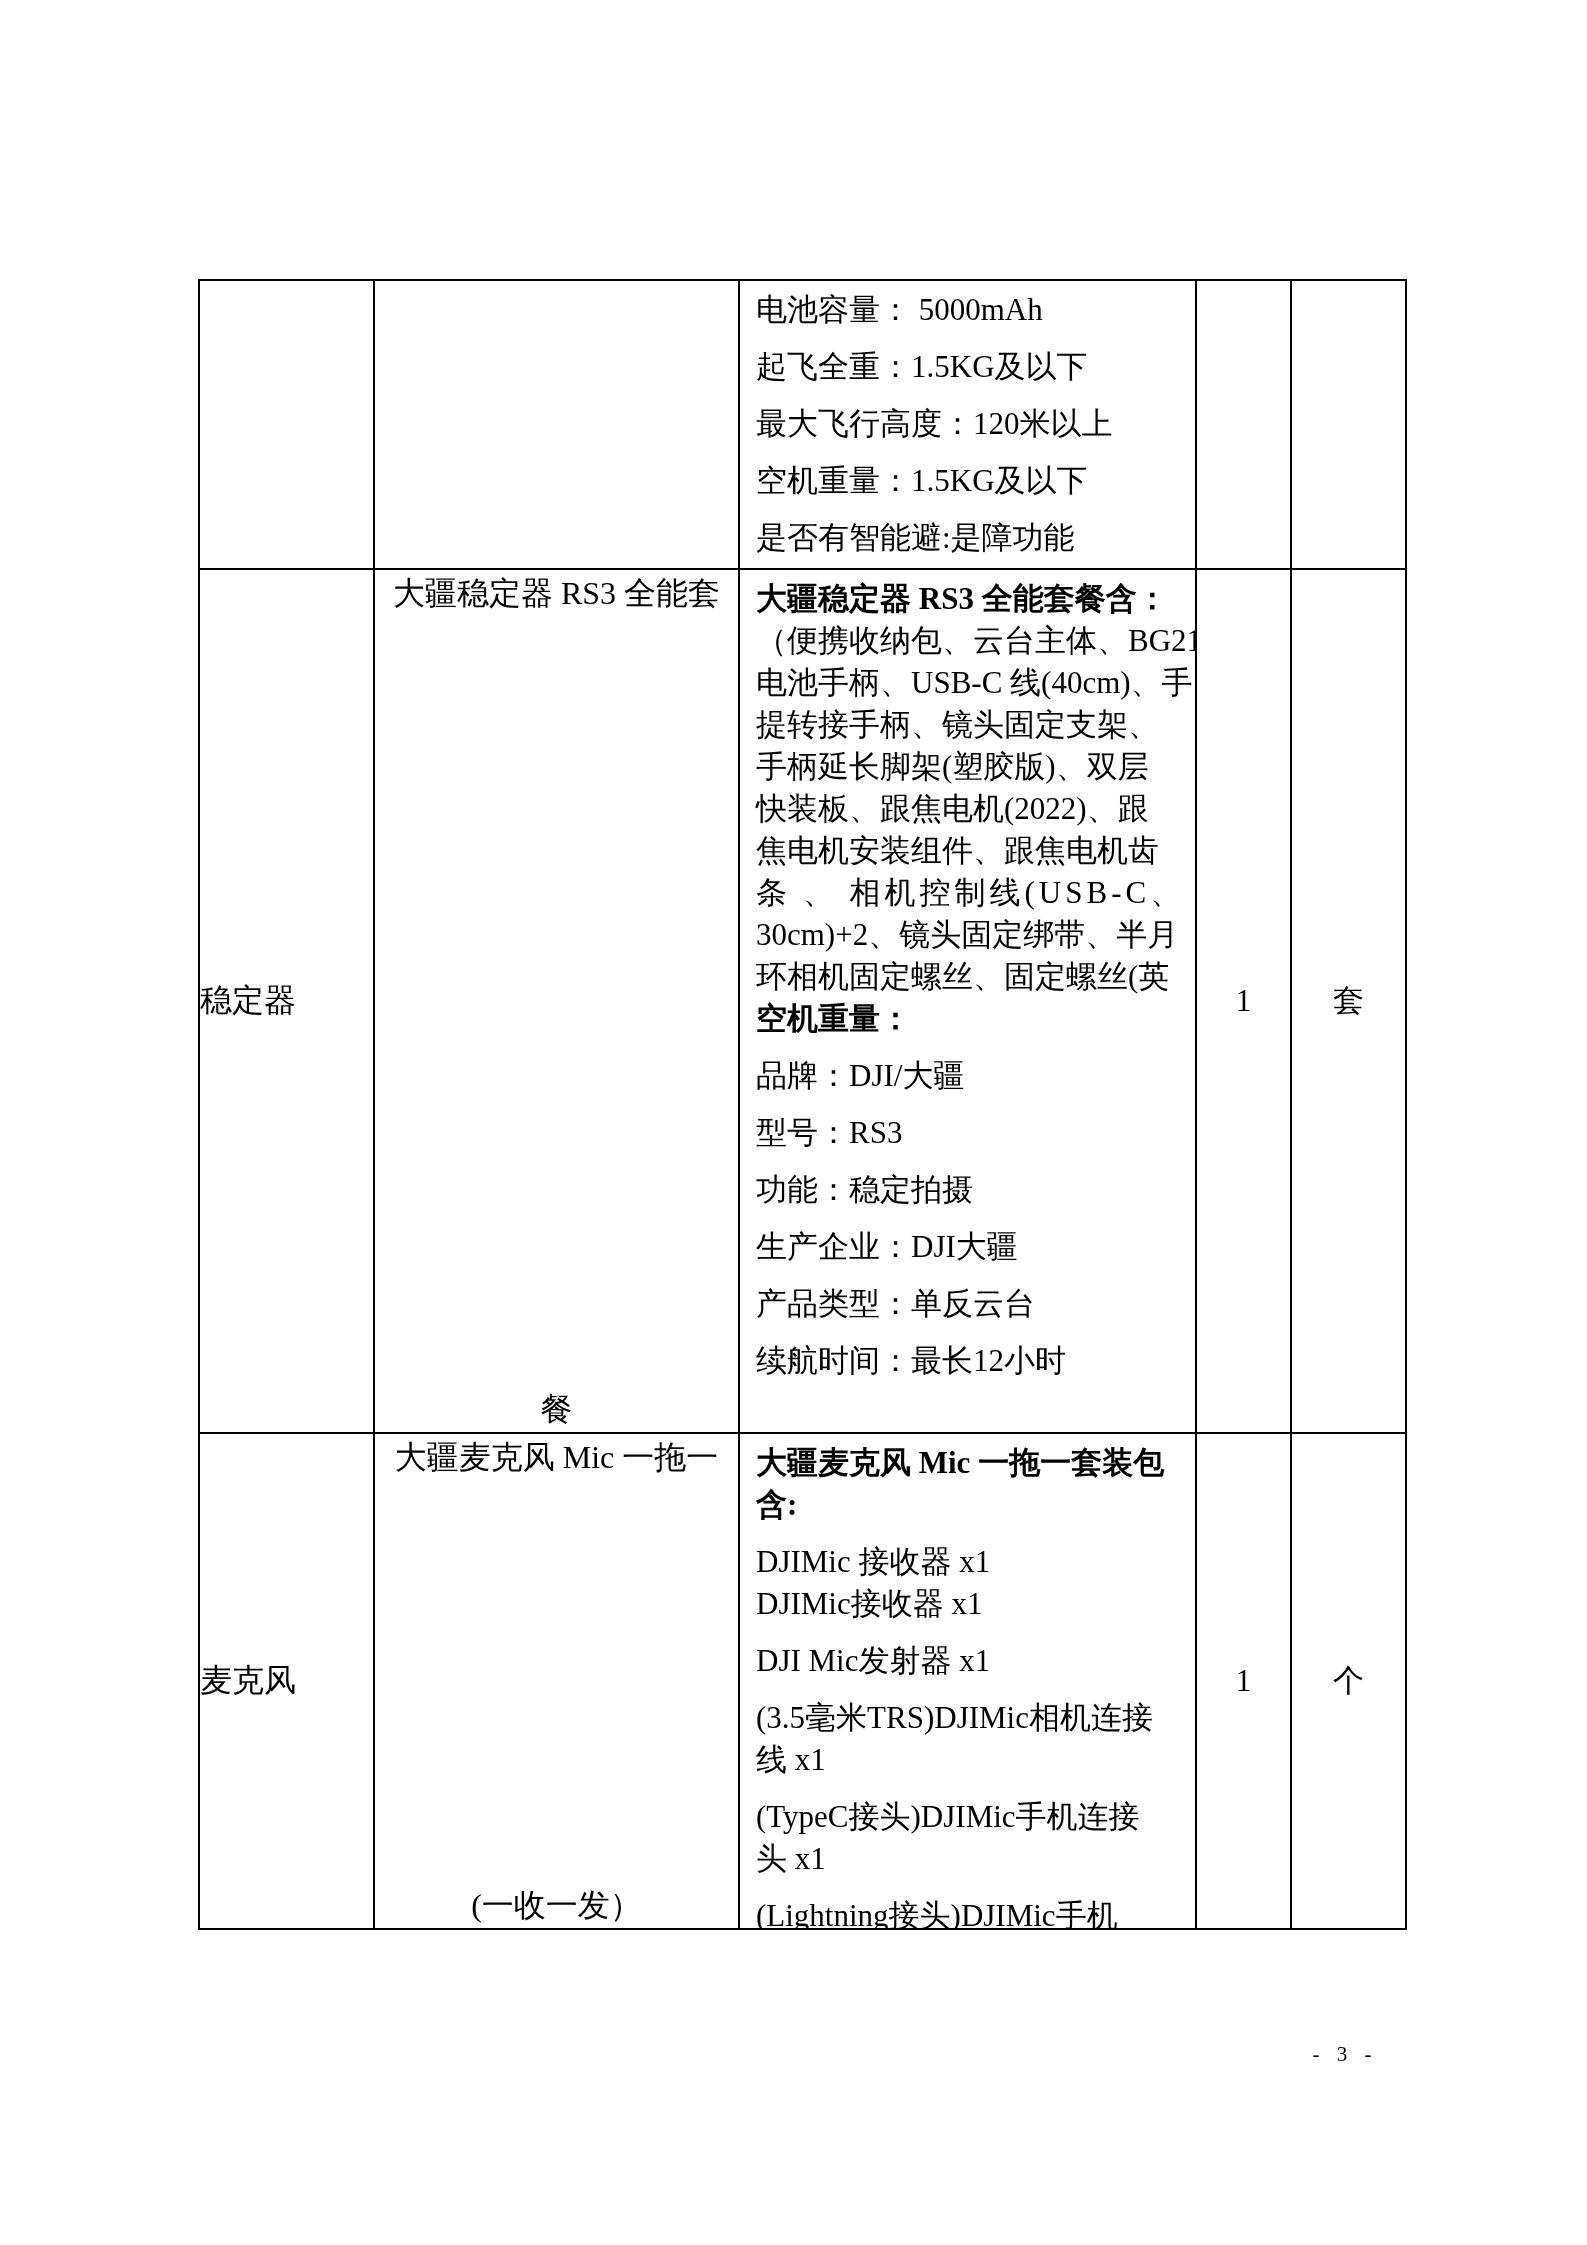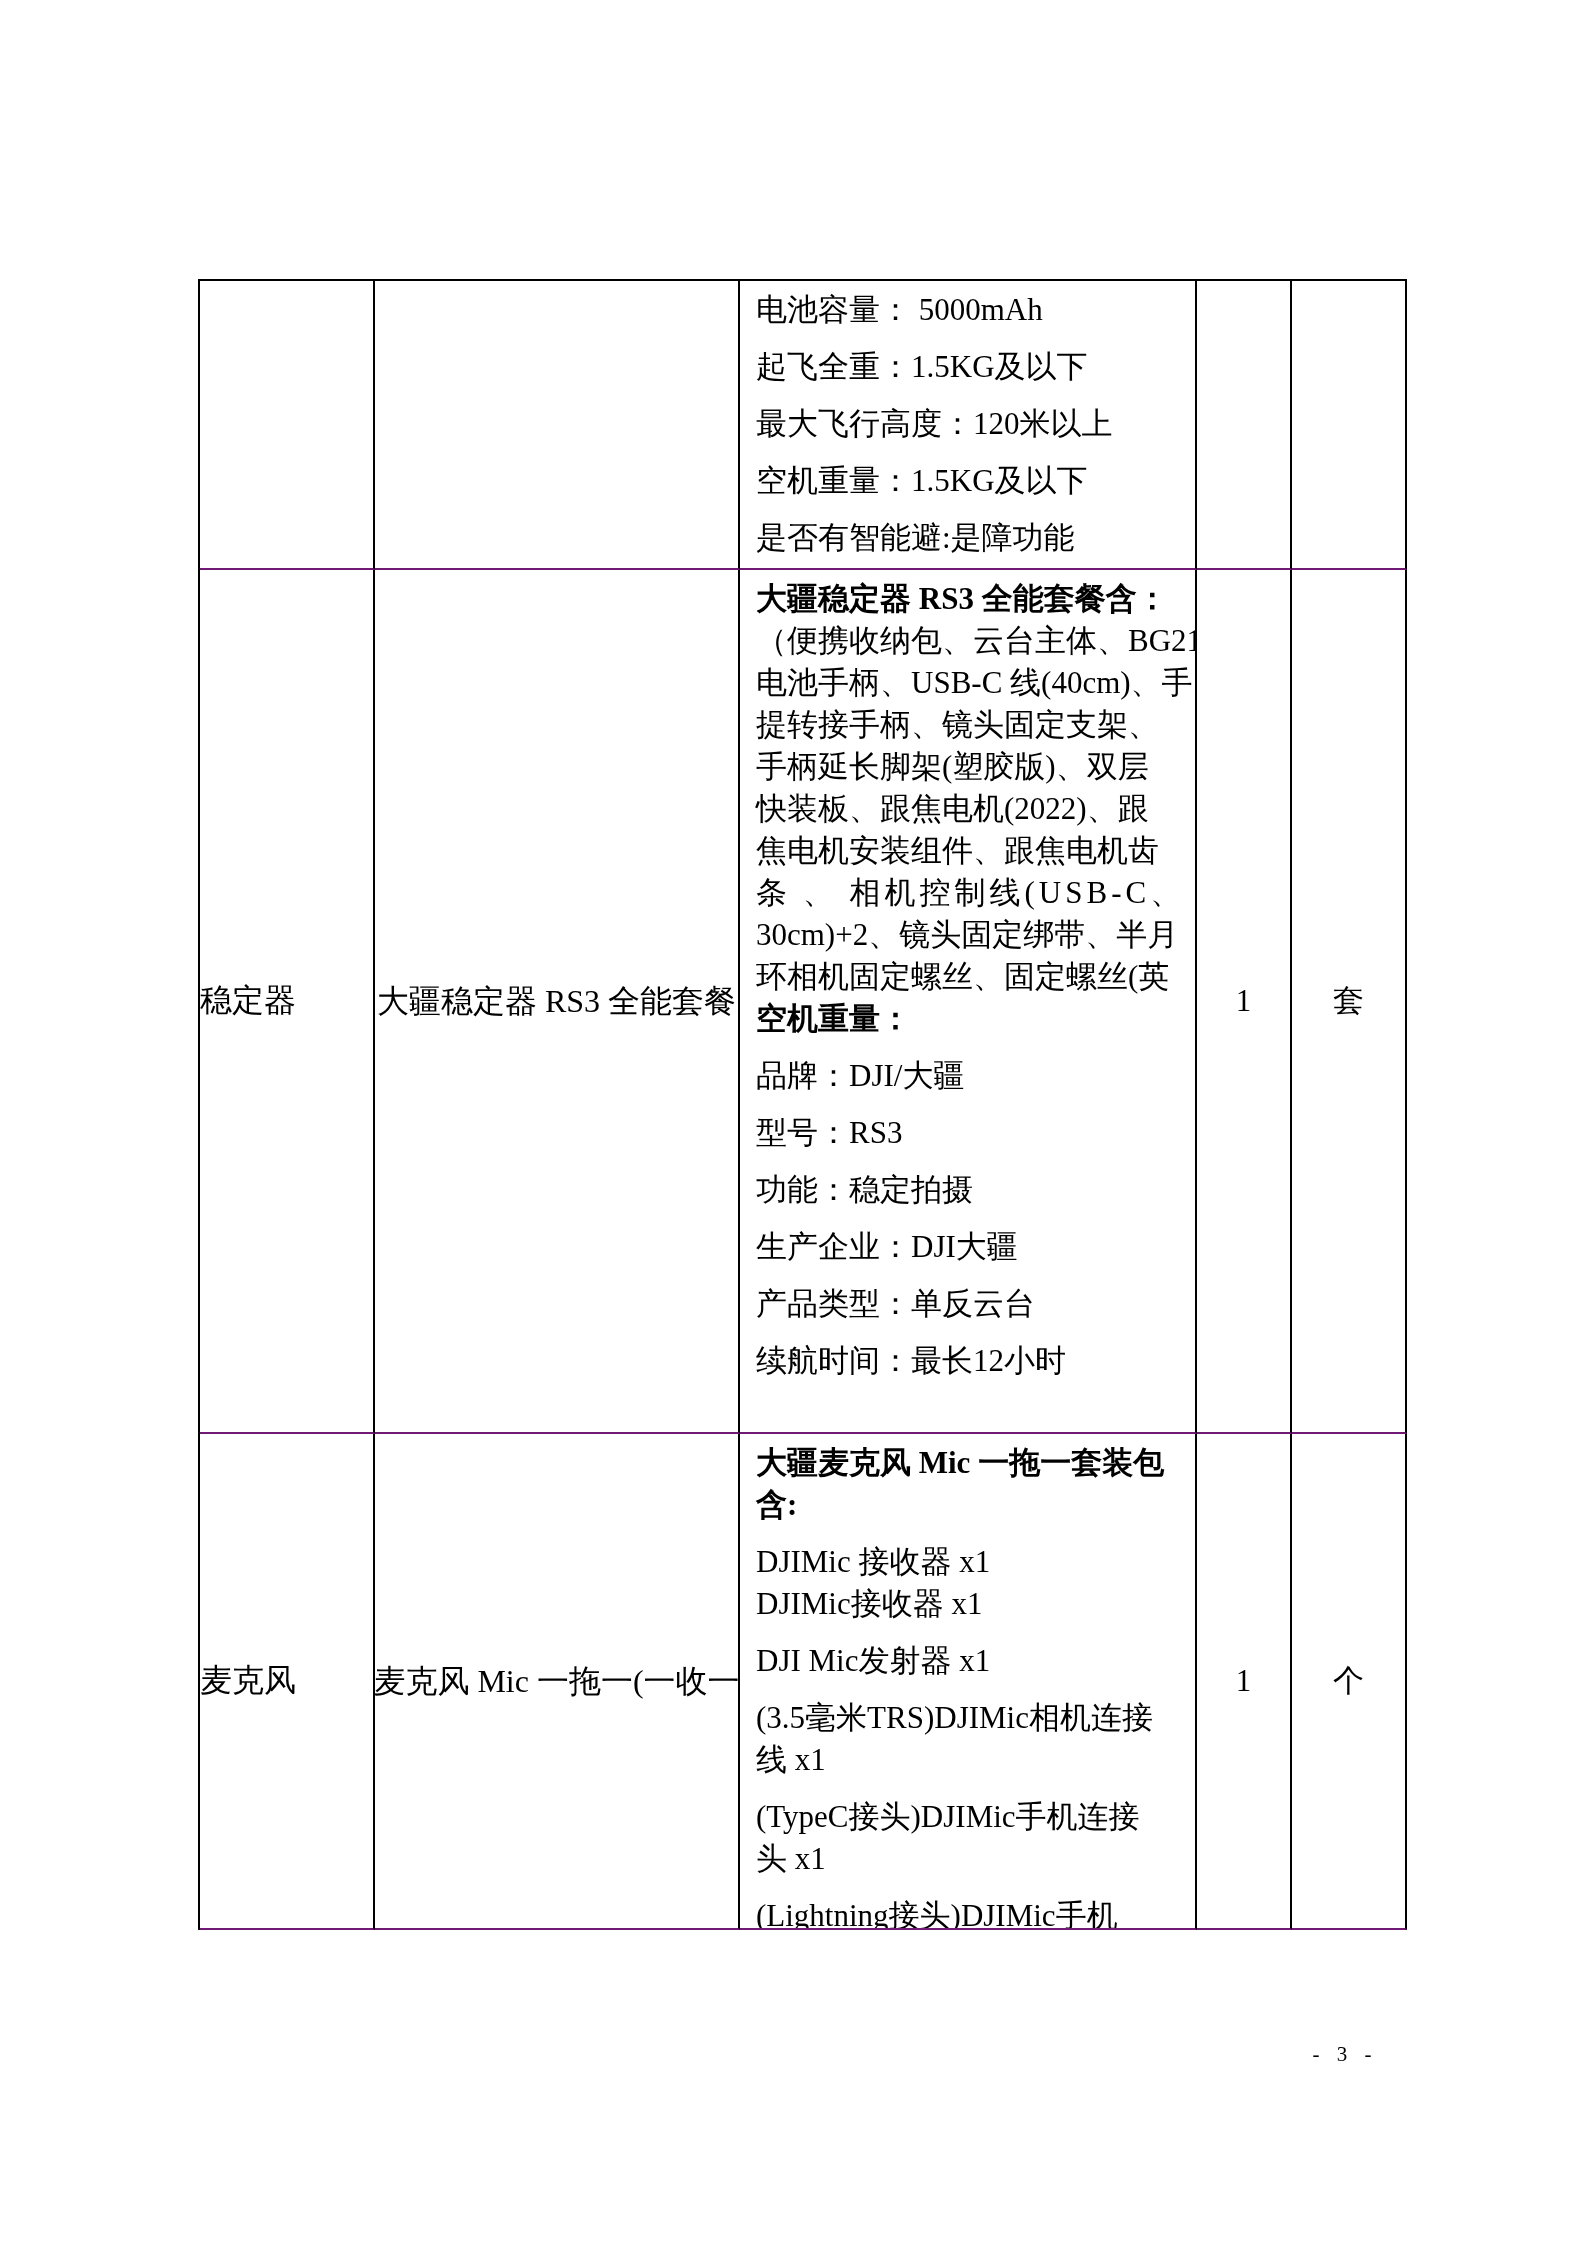--- a/index.html
+++ b/index.html
@@ -21,31 +21,31 @@
     border-left:2px solid #000;
     box-sizing:border-box;
     background:#fff;
   }
   .row{display:grid;grid-template-columns:175px 365px 457px 95px 115px;}
   .row:nth-of-type(1){height:289px;}
   .row:nth-of-type(2){height:864px;}
   .row:nth-of-type(3){height:496px;}
   .cell{
     border-right:2px solid #000;
-    border-bottom:2px solid #701a75;
+    border-bottom:2px solid #000000;
     box-sizing:border-box;
     overflow:hidden;
     position:relative;
   }
   .c-name{
     display:flex;align-items:center;justify-content:flex-start;
     font-size:32px;white-space:nowrap;
   }
   .c-product{
-    display:flex;flex-direction:row;align-items:center;justify-content:center;
+    display:flex;flex-direction:column;align-items:center;justify-content:space-between;
     font-size:32px;line-height:46px;text-align:center;
   }
   .product-line{white-space:nowrap;}
   .c-spec{
     padding:8px 8px 0 16px;
     font-size:31px;
   }
   .spec-line{line-height:42px;white-space:nowrap;}
   .spec-line.sp{margin-top:15px;}
   .spec-line.bold{font-weight:bold;}

